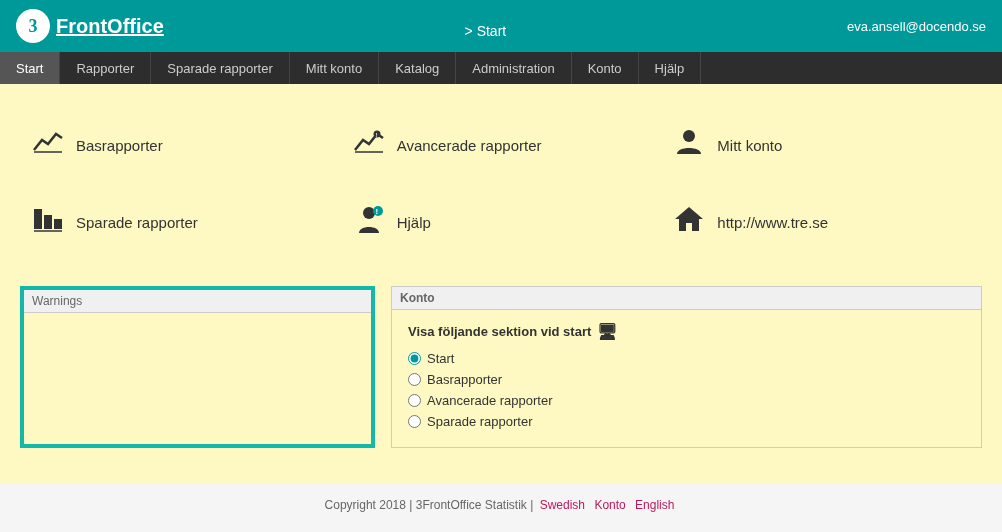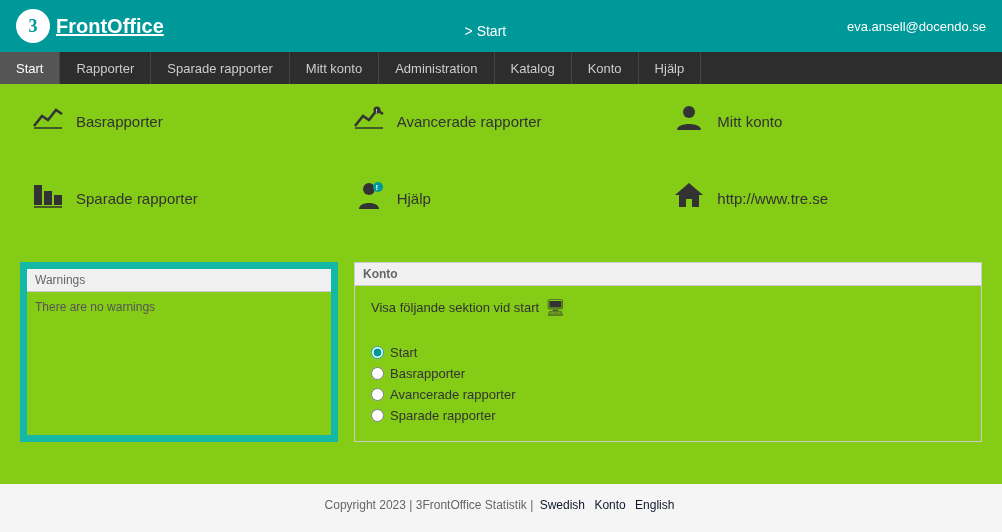--- a/index.html
+++ b/index.html
@@ -65,22 +65,22 @@
       border-right: 1px solid #444;
       text-decoration: none;
     }
     .nav-item.active {
       background: #555;
       color: white;
     }
 
     
     .main-content {
-      background: #84cc16;
-      padding: 4px 20px 10px 20px;
+      background: #fef9c3;
+      padding: 28px 20px 10px 20px;
       min-height: 400px;
     }
 
     
     .quick-links {
       display: grid;
       grid-template-columns: 1fr 1fr 1fr;
       gap: 10px 0;
       margin-bottom: 30px;
     }
@@ -105,22 +105,22 @@
     }
 
     
     .bottom-panels {
       display: flex;
       gap: 16px;
       margin-top: 10px;
     }
 
     .warnings-panel {
-      border: 7px solid #14b8a6;
-      width: 318px;
+      border: 4px solid #14b8a6;
+      width: 355px;
       flex-shrink: 0;
     }
     .panel-title {
       font-size: 12px;
       color: #666;
       padding: 4px 8px;
       background: #f0f0f0;
       border-bottom: 1px solid #ccc;
     }
     .panel-body {
@@ -140,22 +140,22 @@
       padding: 4px 8px;
       background: #f0f0f0;
       border-bottom: 1px solid #ccc;
       font-weight: bold;
     }
     .konto-body {
       padding: 12px 16px;
     }
     .konto-section-label {
       font-size: 13px;
-      font-weight: normal;
-      margin-bottom: 28px;
+      font-weight: bold;
+      margin-bottom: 10px;
       display: flex;
       align-items: center;
       gap: 6px;
     }
     .monitor-icon {
       font-size: 16px;
     }
     .radio-option {
       display: flex;
       align-items: center;
@@ -168,21 +168,21 @@
     }
 
     
     .footer {
       text-align: center;
       padding: 14px;
       font-size: 12px;
       color: #666;
     }
     .footer a {
-      color: #0f172a;
+      color: #be185d;
       text-decoration: none;
       margin: 0 3px;
     }
 
     
     .icon-svg {
       width: 32px;
       height: 32px;
     }
   </style>
@@ -196,22 +196,22 @@
   </div>
   <div class="top-center">&gt; Start</div>
   <div class="top-right">eva.ansell@docendo.se</div>
 </div>
 
 <nav class="nav-bar">
   <a class="nav-item active">Start</a>
   <a class="nav-item">Rapporter</a>
   <a class="nav-item">Sparade rapporter</a>
   <a class="nav-item">Mitt konto</a>
+  <a class="nav-item">Katalog</a>
   <a class="nav-item">Administration</a>
-  <a class="nav-item">Katalog</a>
   <a class="nav-item">Konto</a>
   <a class="nav-item">Hjälp</a>
 </nav>
 
 <div class="main-content">
 
   <div class="quick-links">
 
     <div class="quick-link-item">
       <span class="ql-icon">
@@ -277,21 +277,20 @@
       </span>
       <span class="ql-label">http://www.tre.se</span>
     </div>
 
   </div>
 
   <div class="bottom-panels">
 
     <div class="warnings-panel">
       <div class="panel-title">Warnings</div>
-      <div class="panel-body">There are no warnings</div>
     </div>
 
     <div class="konto-panel">
       <div class="konto-title">Konto</div>
       <div class="konto-body">
         <div class="konto-section-label">
           <span>Visa följande sektion vid start</span>
           <span class="monitor-icon">🖥</span>
         </div>
         <div class="radio-option">
@@ -311,17 +310,17 @@
           <label>Sparade rapporter</label>
         </div>
       </div>
     </div>
 
   </div>
 
 </div>
 
 <div class="footer">
-  <span>Copyright  2023 | 3FrontOffice Statistik |</span>
+  <span>Copyright  2018 | 3FrontOffice Statistik |</span>
   <a>Swedish</a>
   <a>Konto</a>
   <a>English</a>
 </div>
 
 </body></html>

